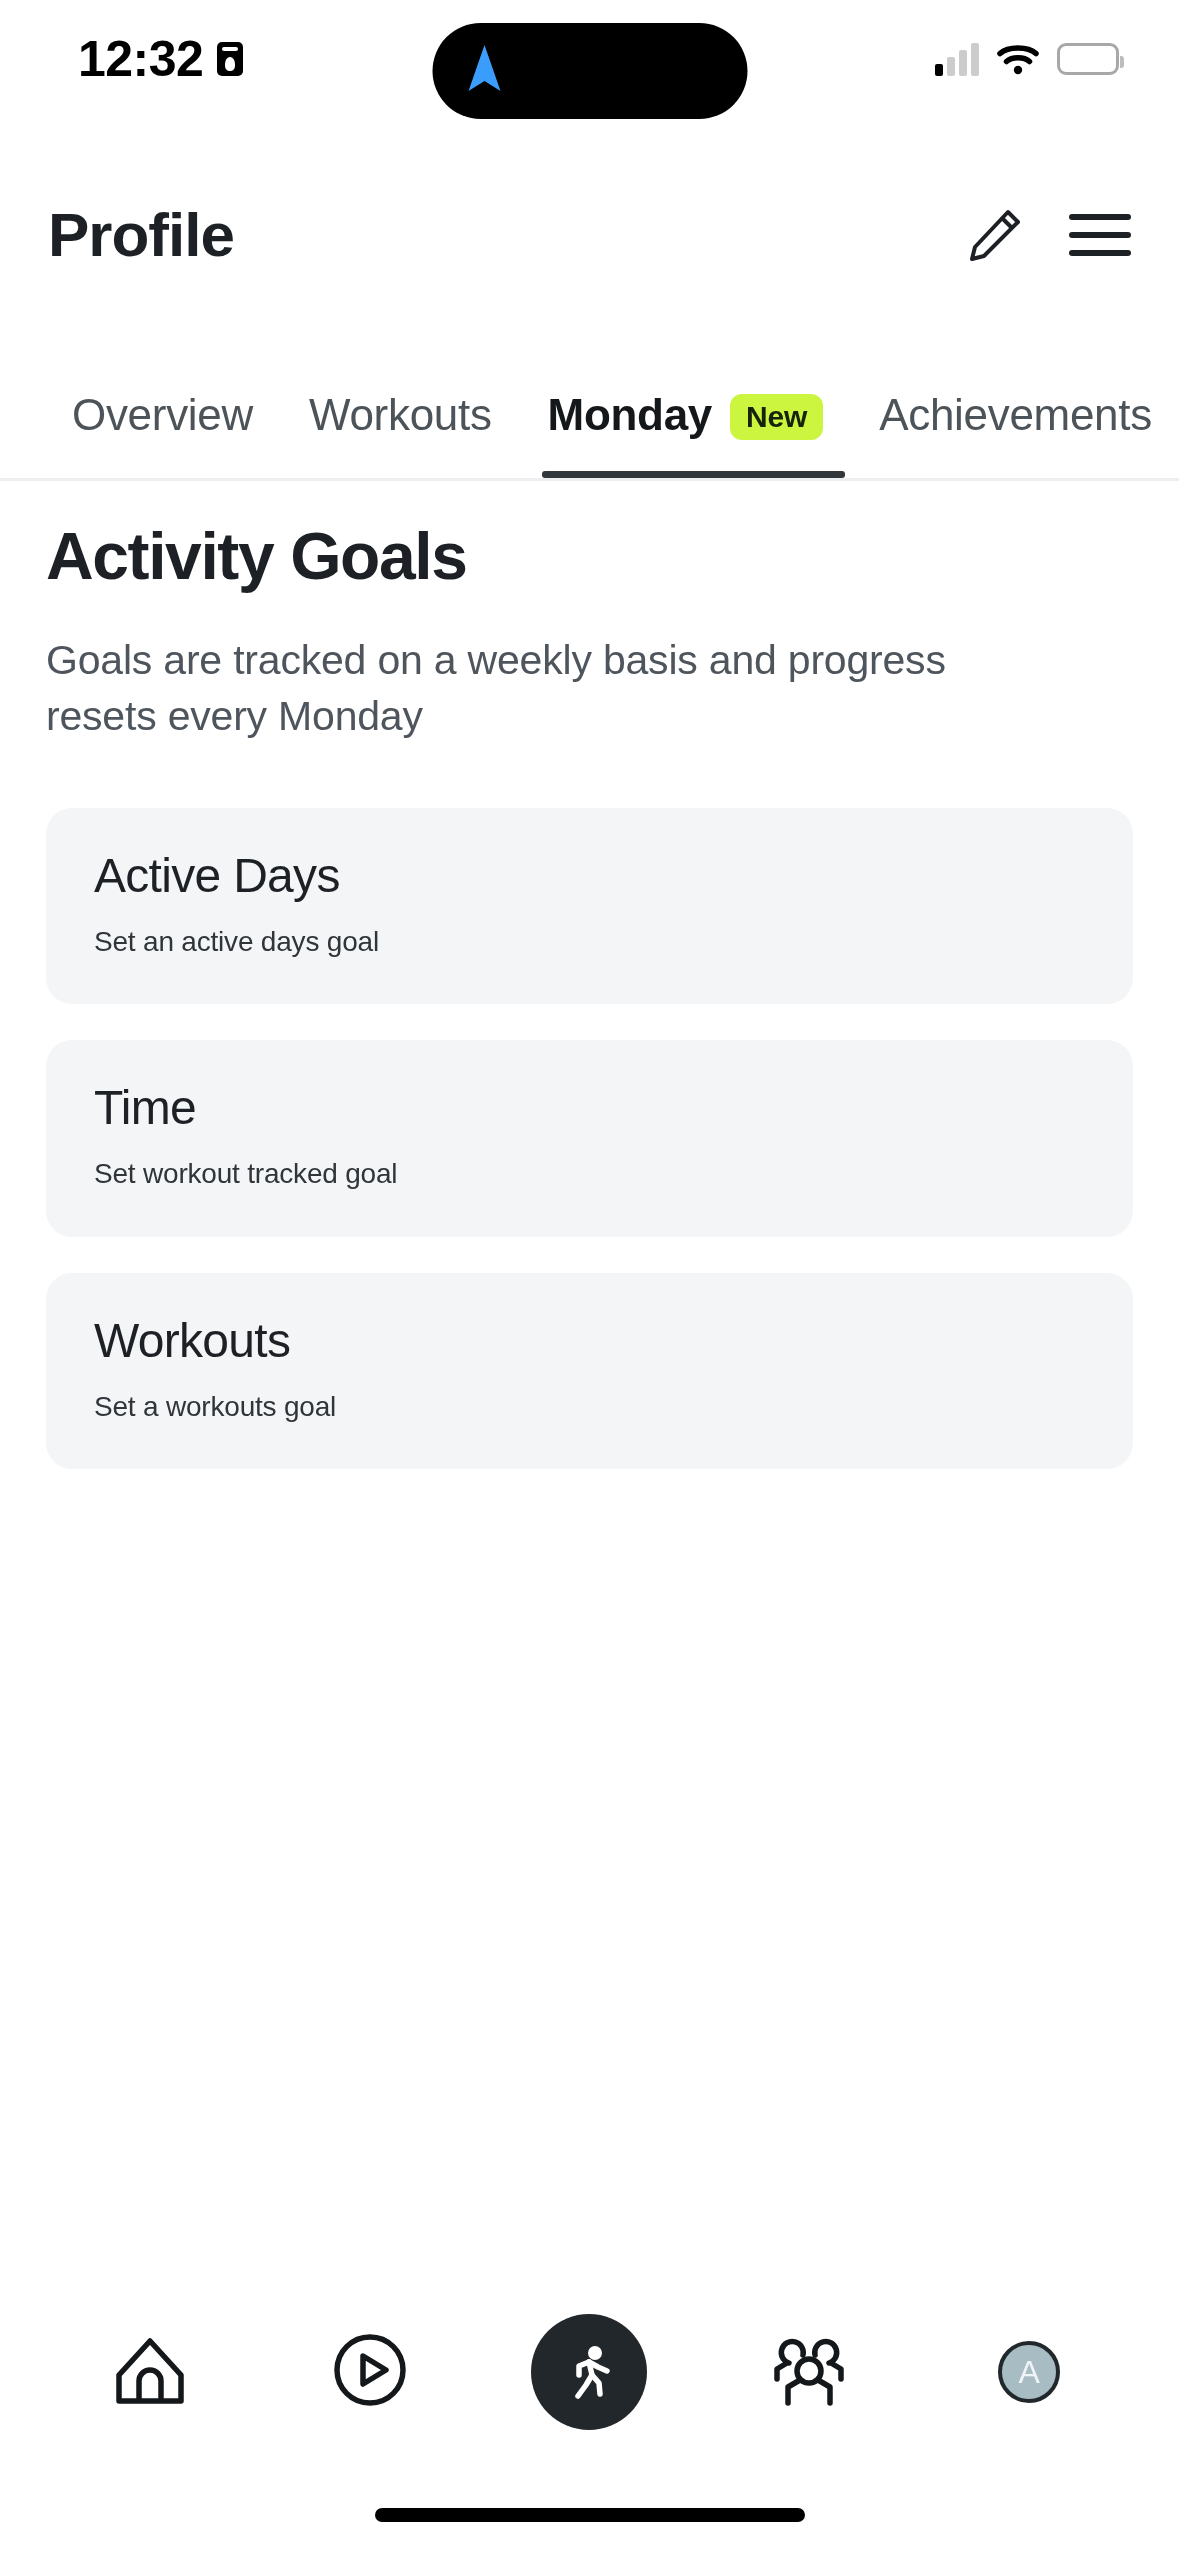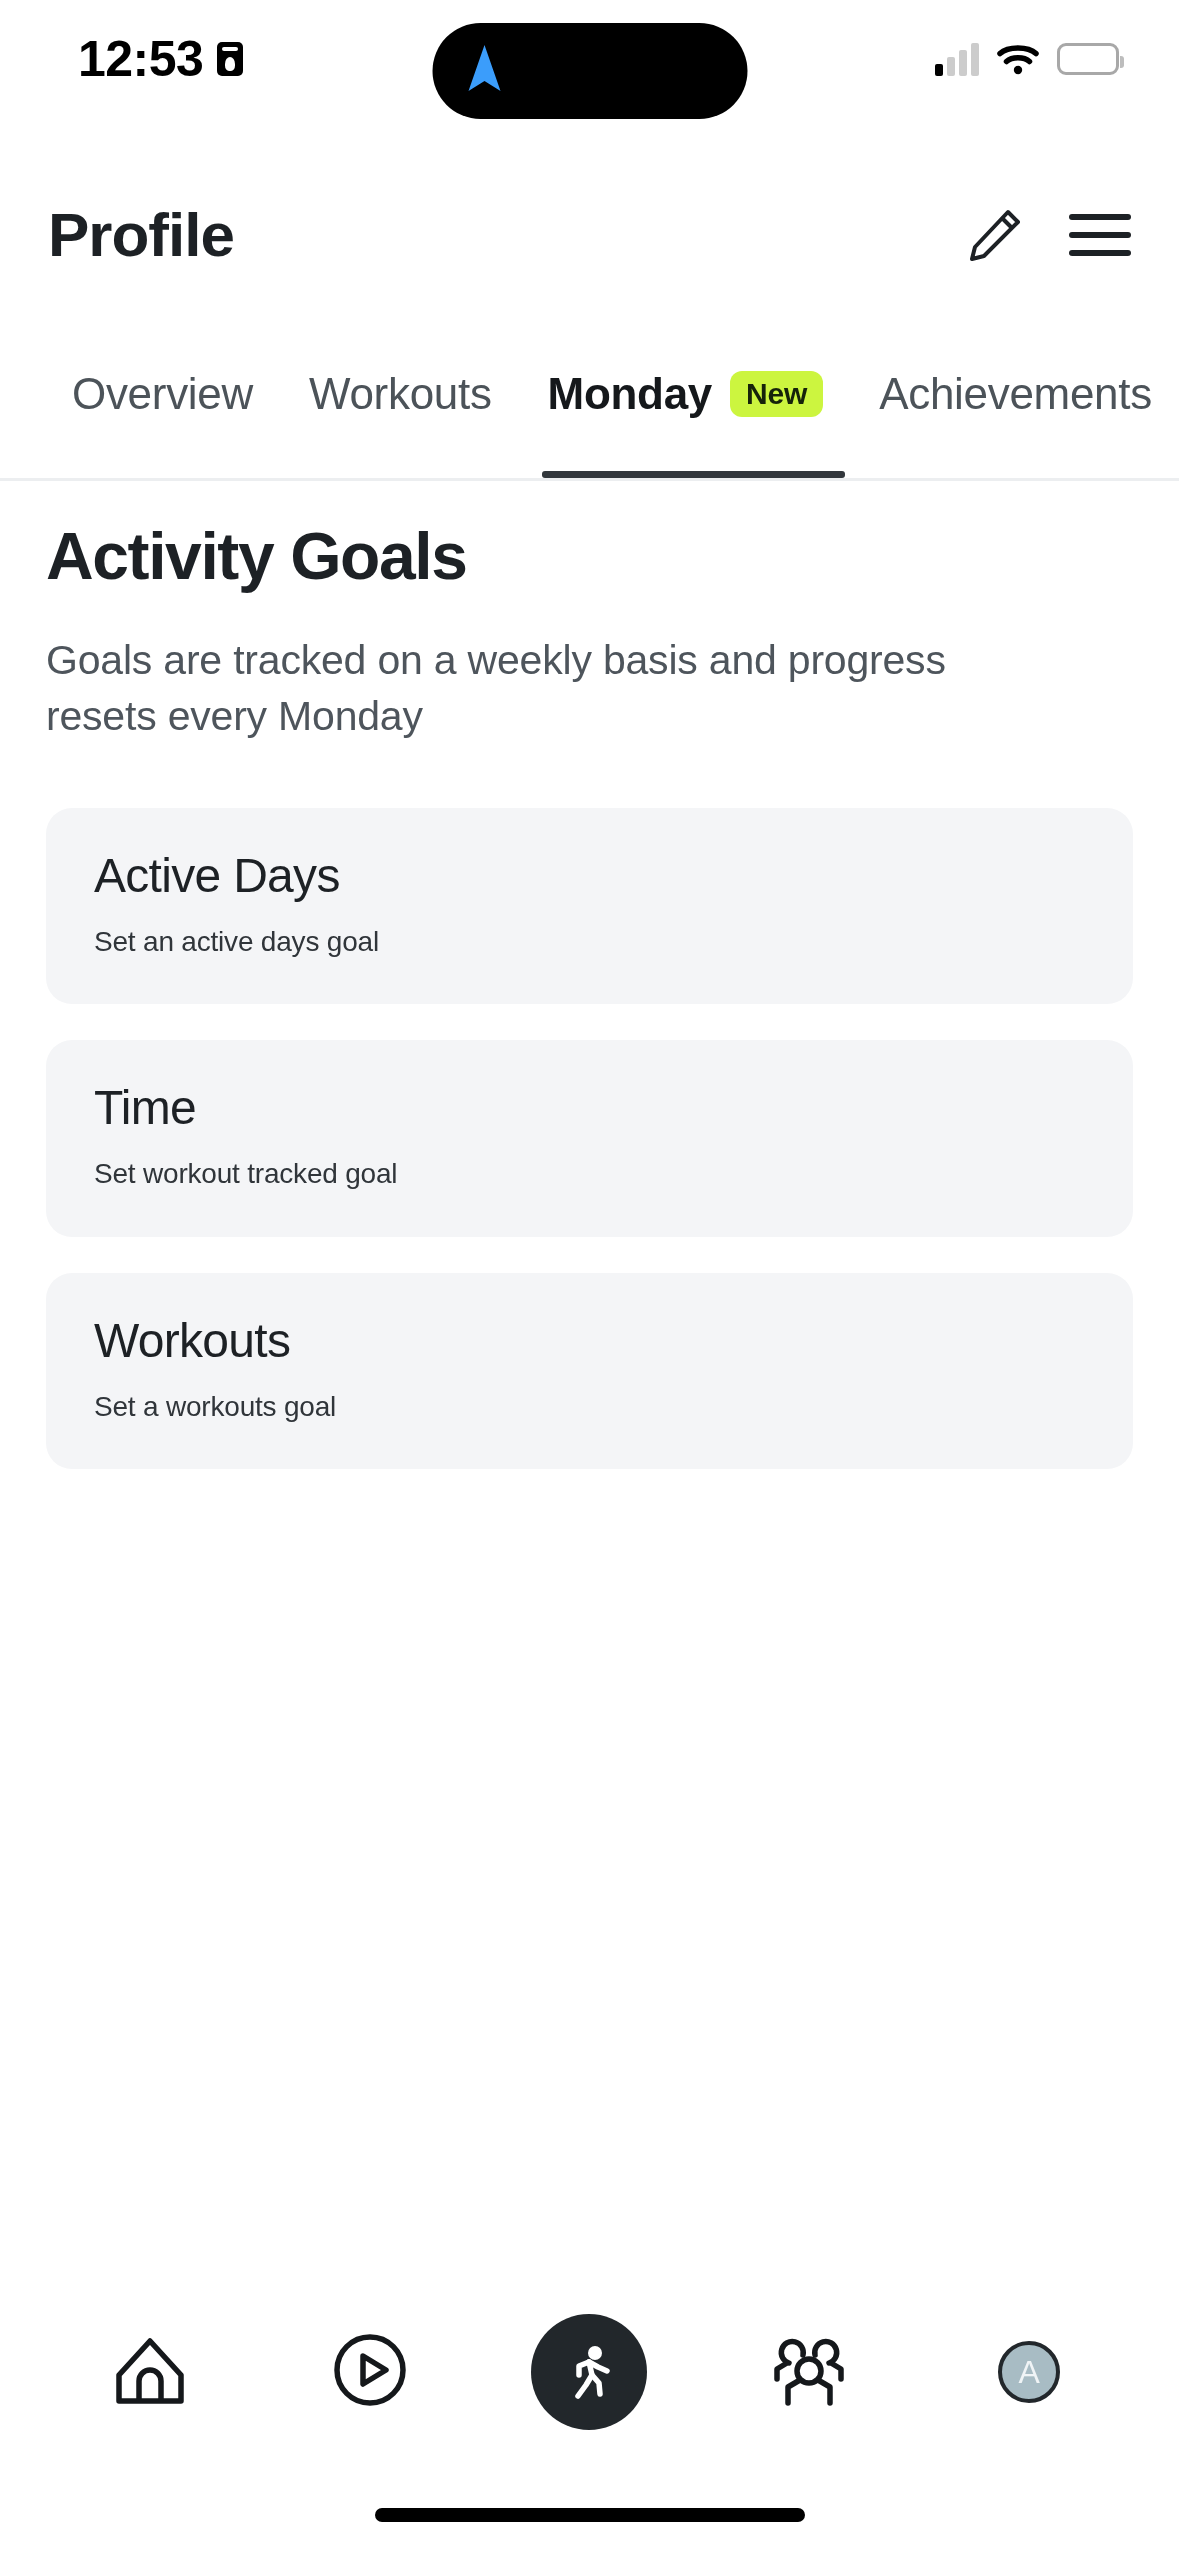--- a/index.html
+++ b/index.html
@@ -54,21 +54,21 @@
   .header-actions { display:flex; align-items:center; gap:42px; }
   .icon-btn { display:flex; align-items:center; justify-content:center; }
 
   
   .tabbar {
     position:absolute; top:348px; left:0; width:1179px; height:133px;
     border-bottom:3px solid #eceef0; overflow:hidden;
   }
   .tabs { display:flex; align-items:flex-start; height:100%; padding-left:44px; }
   .tab {
-    position:relative; height:100%; display:flex; align-items:center;
+    position:relative; height:100%; display:flex; align-items:flex-end;
     padding:0 28px; gap:18px; white-space:nowrap;
     padding-bottom:38px;
   }
   .tab-label { font-size:44px; color:#4c5359; font-weight:400; letter-spacing:-0.3px; }
   .tab.active .tab-label { color:#15181b; font-weight:600; }
   .tab.active::after {
     content:""; position:absolute; left:22px; right:6px; bottom:0;
     height:7px; background:#32373c; border-radius:3px;
   }
   .badge {
@@ -117,21 +117,21 @@
     width:430px; height:14px; background:#000; border-radius:7px;
   }
 </style>
 </head>
 <body>
 
 <div class="phone">
 
   <div class="statusbar">
     <div class="sb-left">
-      <span class="sb-time">12:53</span>
+      <span class="sb-time">12:32</span>
       <span class="sb-rec"></span>
     </div>
     <div class="sb-right">
       <span class="signal">
         <i class="on"></i>
           <i></i>
           <i></i>
           <i></i>
       </span>
       <span class="wifi">

